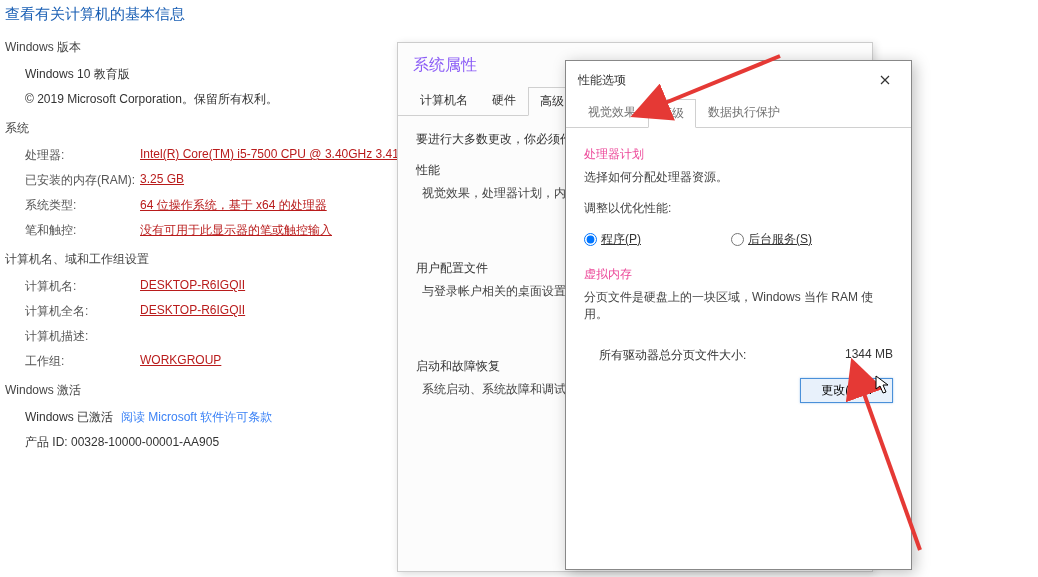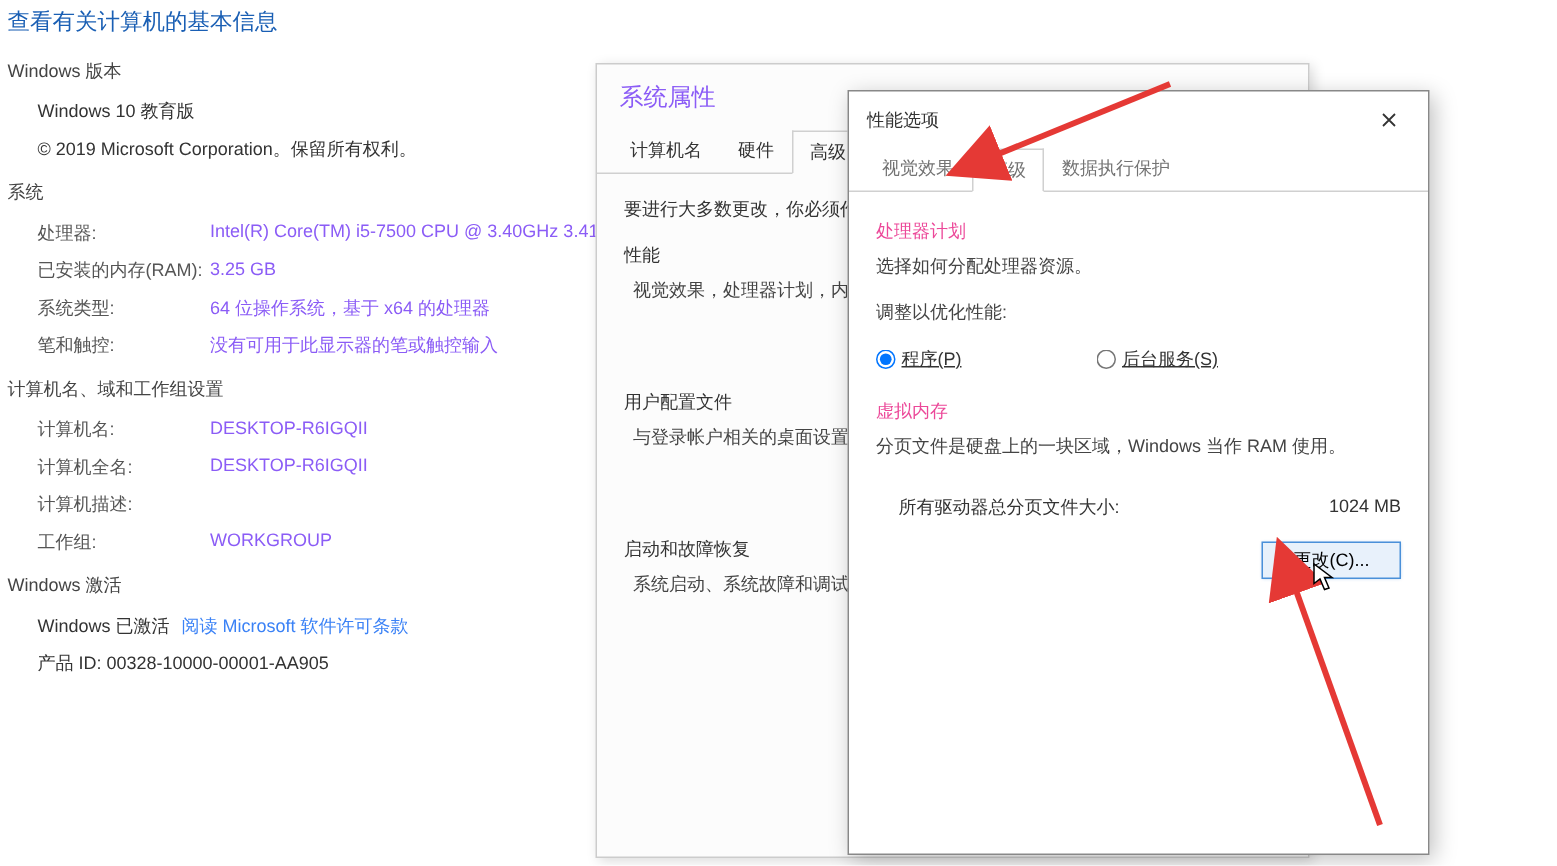--- a/index.html
+++ b/index.html
@@ -4,34 +4,34 @@
   <style>
     * { margin: 0; padding: 0; box-sizing: border-box; font-family: "Microsoft YaHei", "Segoe UI", sans-serif; }
     body { background: #fff; width: 1038px; height: 577px; position: relative; overflow: hidden; font-size: 12px; color: #333; }
 
     .bg-panel { position: absolute; left: 0; top: 0; width: 1038px; height: 577px; background: #fff; padding: 5px 0 0 5px; }
     .bg-title { color: #1a5fb4; font-size: 15px; margin-bottom: 15px; }
     .section-heading { font-size: 12px; color: #444; margin: 12px 0 10px 0; }
     .info-grid { padding-left: 20px; }
     .info-row { display: flex; margin-bottom: 8px; font-size: 12px; }
     .info-label { width: 115px; color: #555; }
-    .info-value { color: #8b5cf6; }
+    .info-value { color: #b91c1c; text-decoration: underline; }
     .link-blue { color: #3b82f6; }
 
     .dialog1 { position: absolute; left: 397px; top: 42px; width: 476px; height: 530px; background: #fcfcfc; border: 1px solid #ccc; box-shadow: 2px 2px 8px rgba(0,0,0,0.15); }
     .dialog1-title { padding: 12px 15px 10px 15px; font-size: 16px; color: #8b5cf6; }
     .tabs1 { display: flex; padding: 0 10px; border-bottom: 1px solid #d0d0d0; background: #fcfcfc; }
     .tab1 { padding: 5px 11px; font-size: 12px; color: #333; cursor: pointer; border: 1px solid transparent; border-bottom: none; }
     .tab1.active { border: 1px solid #d0d0d0; border-bottom: 1px solid #fcfcfc; background: #fcfcfc; position: relative; top: 1px; }
     .dialog1-body { padding: 15px 18px; }
     .dialog1-body .desc { font-size: 12px; margin-bottom: 14px; }
     .group-title { font-size: 12px; color: #333; margin: 10px 0 6px 0; }
     .group-text { font-size: 12px; color: #444; padding-left: 6px; margin-bottom: 8px; }
 
-    .dialog2 { position: absolute; left: 565px; top: 60px; width: 388px; height: 510px; background: #fff; border: 1px solid #888; box-shadow: 3px 3px 14px rgba(0,0,0,0.25); }
+    .dialog2 { position: absolute; left: 565px; top: 60px; width: 347px; height: 510px; background: #fff; border: 1px solid #888; box-shadow: 3px 3px 14px rgba(0,0,0,0.25); }
     .dialog2-header { display: flex; justify-content: space-between; align-items: center; padding: 9px 12px 8px 12px; }
     .dialog2-header .t { font-size: 12px; }
     .close-btn { width: 28px; height: 20px; display: flex; align-items: center; justify-content: center; cursor: pointer; font-size: 14px; color: #333; }
     .tabs2 { display: flex; padding: 0 10px; border-bottom: 1px solid #d0d0d0; }
     .tab2 { padding: 5px 11px; font-size: 12px; color: #737373; cursor: pointer; border: 1px solid transparent; border-bottom: none; }
     .tab2.active { border: 1px solid #d0d0d0; border-bottom: 1px solid #fff; background: #fff; position: relative; top: 1px; }
     .dialog2-body { padding: 12px 18px; }
     .d2-section-title { font-size: 12px; color: #ec4899; margin: 6px 0; }
     .d2-section-text { font-size: 12px; color: #444; margin-bottom: 14px; }
     .radio-row { display: flex; gap: 90px; margin: 8px 0 18px 0; align-items: center; text-decoration: underline; }
@@ -162,21 +162,21 @@
       <label class="radio-opt">
         <input type="radio" name="sched" style="">
         <span>后台服务(S)</span>
       </label>
     </div>
 
     <div class="d2-section-title">虚拟内存</div>
     <div class="d2-section-text" style="margin-bottom:4px">分页文件是硬盘上的一块区域，Windows 当作 RAM 使用。</div>
     <div class="mem-row">
       <span>所有驱动器总分页文件大小:</span>
-      <span>1024 MB</span>
+      <span>1344 MB</span>
     </div>
     <div class="change-btn-row">
       <button class="change-btn">更改(C)...</button>
     </div>
   </div>
 </div>
 
 <div class="arrow" style="left:640px; top:40px;">
   <svg width="160" height="80">
     <defs>

